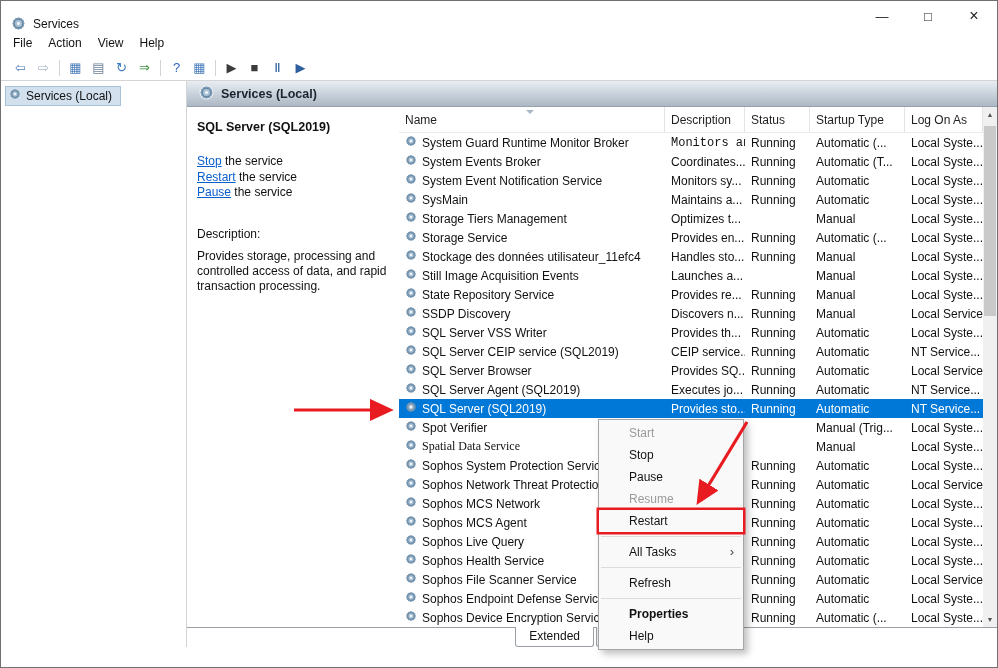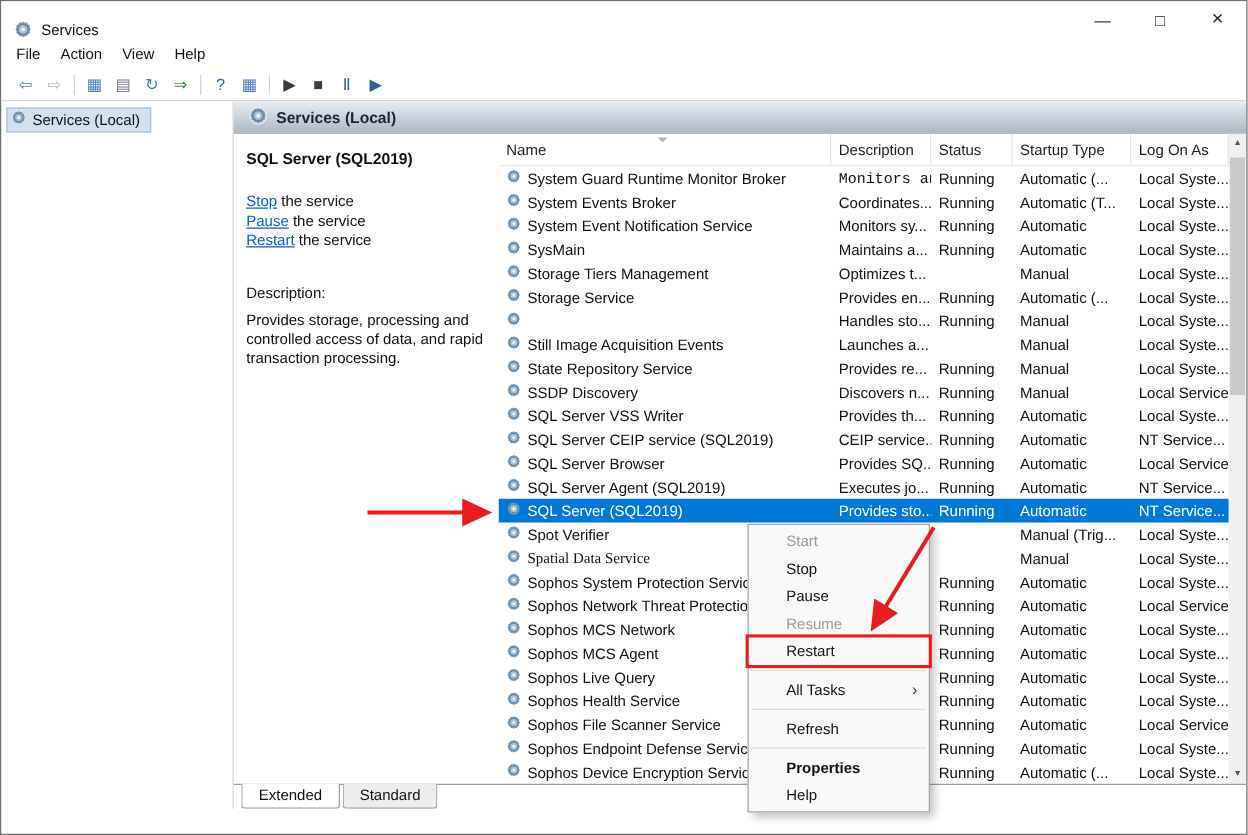--- a/index.html
+++ b/index.html
@@ -45,21 +45,21 @@
   .srow { display:flex; height:19px; }
   .cell { display:flex; align-items:center; padding:0 4px 0 6px; white-space:nowrap; overflow:hidden; }
   .name-cell { gap:5px; }
   .srow.selected { background:#0078d7; color:#fff; }
 
   .scrollbar { position:absolute; top:0; right:0; bottom:0; width:14px; background:#f0f0f0; display:flex; flex-direction:column; align-items:center; }
   .sb-btn { height:15px; width:14px; display:flex; align-items:center; justify-content:center; font-size:7px; color:#555; }
   .sb-track { flex:1; width:14px; position:relative; }
   .sb-thumb { position:absolute; top:4px; left:1px; width:12px; height:190px; background:#c9c9c9; }
 
-  .tabs { height:20px; display:flex; padding-left:6px; position:relative; }
+  .tabs { height:20px; display:flex; padding-left:6px; position:relative;justify-content:center; }
   .tabs::before { content:""; position:absolute; top:0; left:0; right:0; height:1px; background:#9aa0a6; }
   .tab { position:relative; margin-right:2px; padding:2px 13px 0; border:1px solid #9aa0a6; border-top:none;
     background:#fff; border-radius:0 0 3px 3px; font-size:12px; cursor:default; }
   .tab.inactive { background:#ededed; }
 
   .context-menu { position:absolute; left:597px; top:418px; width:146px; background:#f9f9f9; border:1px solid #a5a5a5;
     box-shadow:4px 4px 7px rgba(0,0,0,0.25); padding:2px 0; z-index:20; }
   .cm-item { position:relative; height:22px; line-height:22px; padding-left:30px; color:#121212; }
   .cm-item.disabled { color:#9b9b9b; }
   .cm-item.bold { font-weight:bold; }
@@ -145,22 +145,22 @@
             </svg>
         </span>
         <span>Services (Local)</span>
       </div>
 
       <div class="main-body">
         <div class="info-panel">
           <div class="info-title">SQL Server (SQL2019)</div>
           <div id="actions">
               <div class="action-line"><span class="link">Stop</span><span> the service</span></div>
+              <div class="action-line"><span class="link">Restart</span><span> the service</span></div>
               <div class="action-line"><span class="link">Pause</span><span> the service</span></div>
-              <div class="action-line"><span class="link">Restart</span><span> the service</span></div>
             </div>
           <div class="desc-label">Description:</div>
           <div class="desc-text">Provides storage, processing and controlled access of data, and rapid transaction processing.</div>
         </div>
 
         <div class="list-area">
           <div class="list-header" id="list-header">
               <div class="col-h" style="width: 266px;">
                 <span>Name</span>
                 <span class="sort-indicator"></span>
@@ -277,20 +277,21 @@
               </div>
               <div class="srow">
                 <div class="cell name-cell" style="width: 266px;">
                   <span><svg width="12" height="12" viewBox="0 0 16 16">
                       <rect x="3" y="3" width="10" height="10" rx="1.5" fill="#7c9ab3" transform="rotate(45 8 8)"></rect>
                       <rect x="3" y="3" width="10" height="10" rx="1.5" fill="#7c9ab3" transform="rotate(15 8 8)"></rect>
                       <rect x="3" y="3" width="10" height="10" rx="1.5" fill="#7c9ab3" transform="rotate(75 8 8)"></rect>
                       <circle cx="8" cy="8" r="4.3" fill="#aac2d6" stroke="#5c7e9b"></circle>
                       <circle cx="8" cy="8" r="1.6" fill="#f2f7fb"></circle>
                     </svg></span>
+                  <span>Stockage des données utilisateur_11efc4</span>
                 </div>
                 <div class="cell" style="width: 80px;">Handles sto...</div>
                 <div class="cell" style="width: 65px;">Running</div>
                 <div class="cell" style="width: 95px;">Manual</div>
                 <div class="cell" style="flex: 1 1 0%;">Local Syste...</div>
               </div>
               <div class="srow">
                 <div class="cell name-cell" style="width: 266px;">
                   <span><svg width="12" height="12" viewBox="0 0 16 16">
                       <rect x="3" y="3" width="10" height="10" rx="1.5" fill="#7c9ab3" transform="rotate(45 8 8)"></rect>

